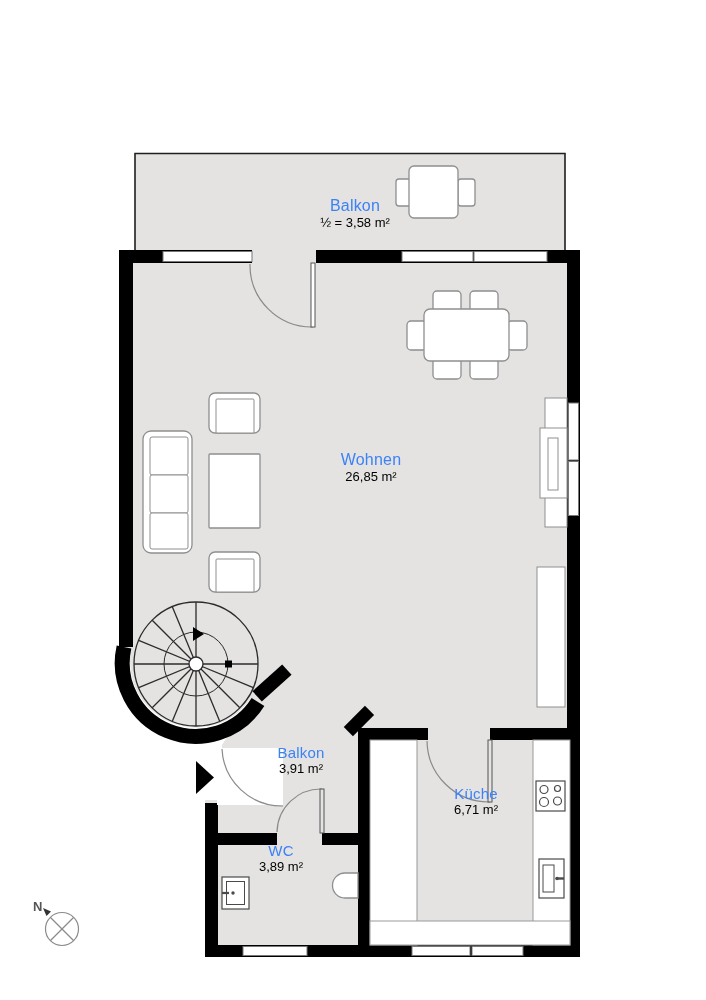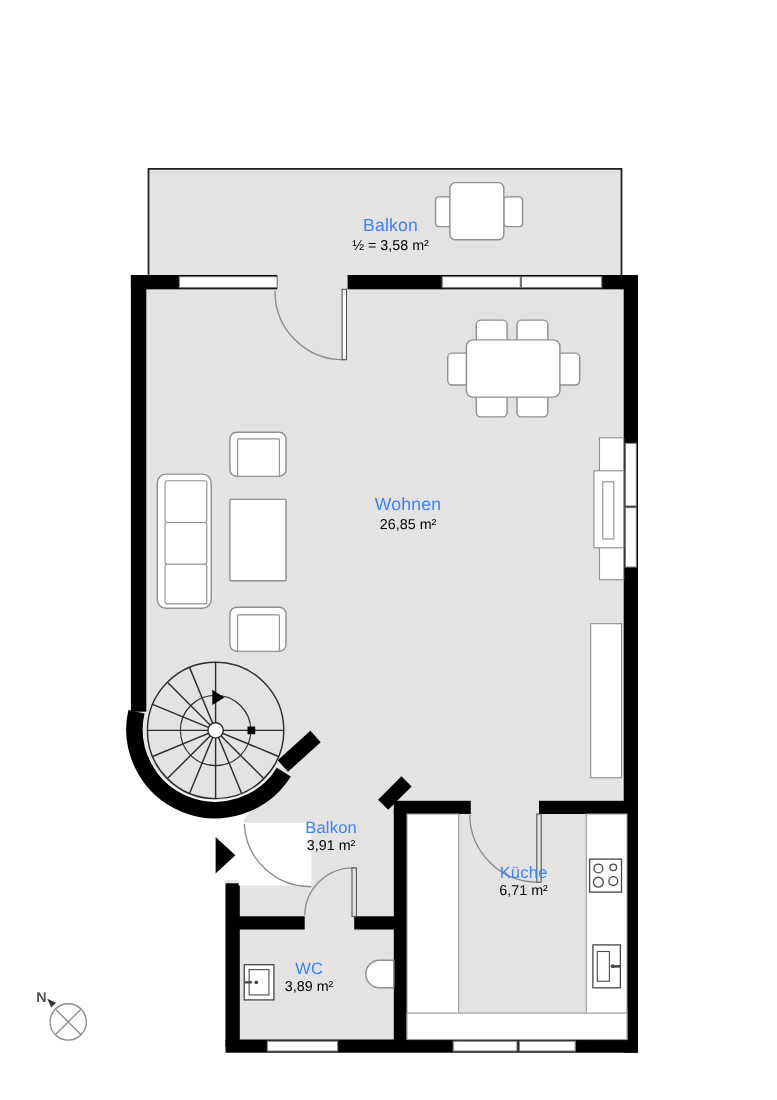--- a/index.html
+++ b/index.html
@@ -187,21 +187,21 @@
   <div class="room-label" style="left:371px;top:451px;">
     <div class="room-name">Wohnen</div>
     <div class="room-area">26,85 m²</div>
   </div>
 
   <div class="room-label" style="left:301px;top:744px;">
     <div class="room-name small">Balkon</div>
     <div class="room-area">3,91 m²</div>
   </div>
 
-  <div class="room-label" style="left:281px;top:872px;">
+  <div class="room-label" style="left:281px;top:842px;">
     <div class="room-name small">WC</div>
     <div class="room-area">3,89 m²</div>
   </div>
 
   <div class="room-label" style="left:476px;top:785px;">
     <div class="room-name small">Küche</div>
     <div class="room-area">6,71 m²</div>
   </div>
 
   <div class="compass-n" style="left:33px;top:899px;">N</div>

